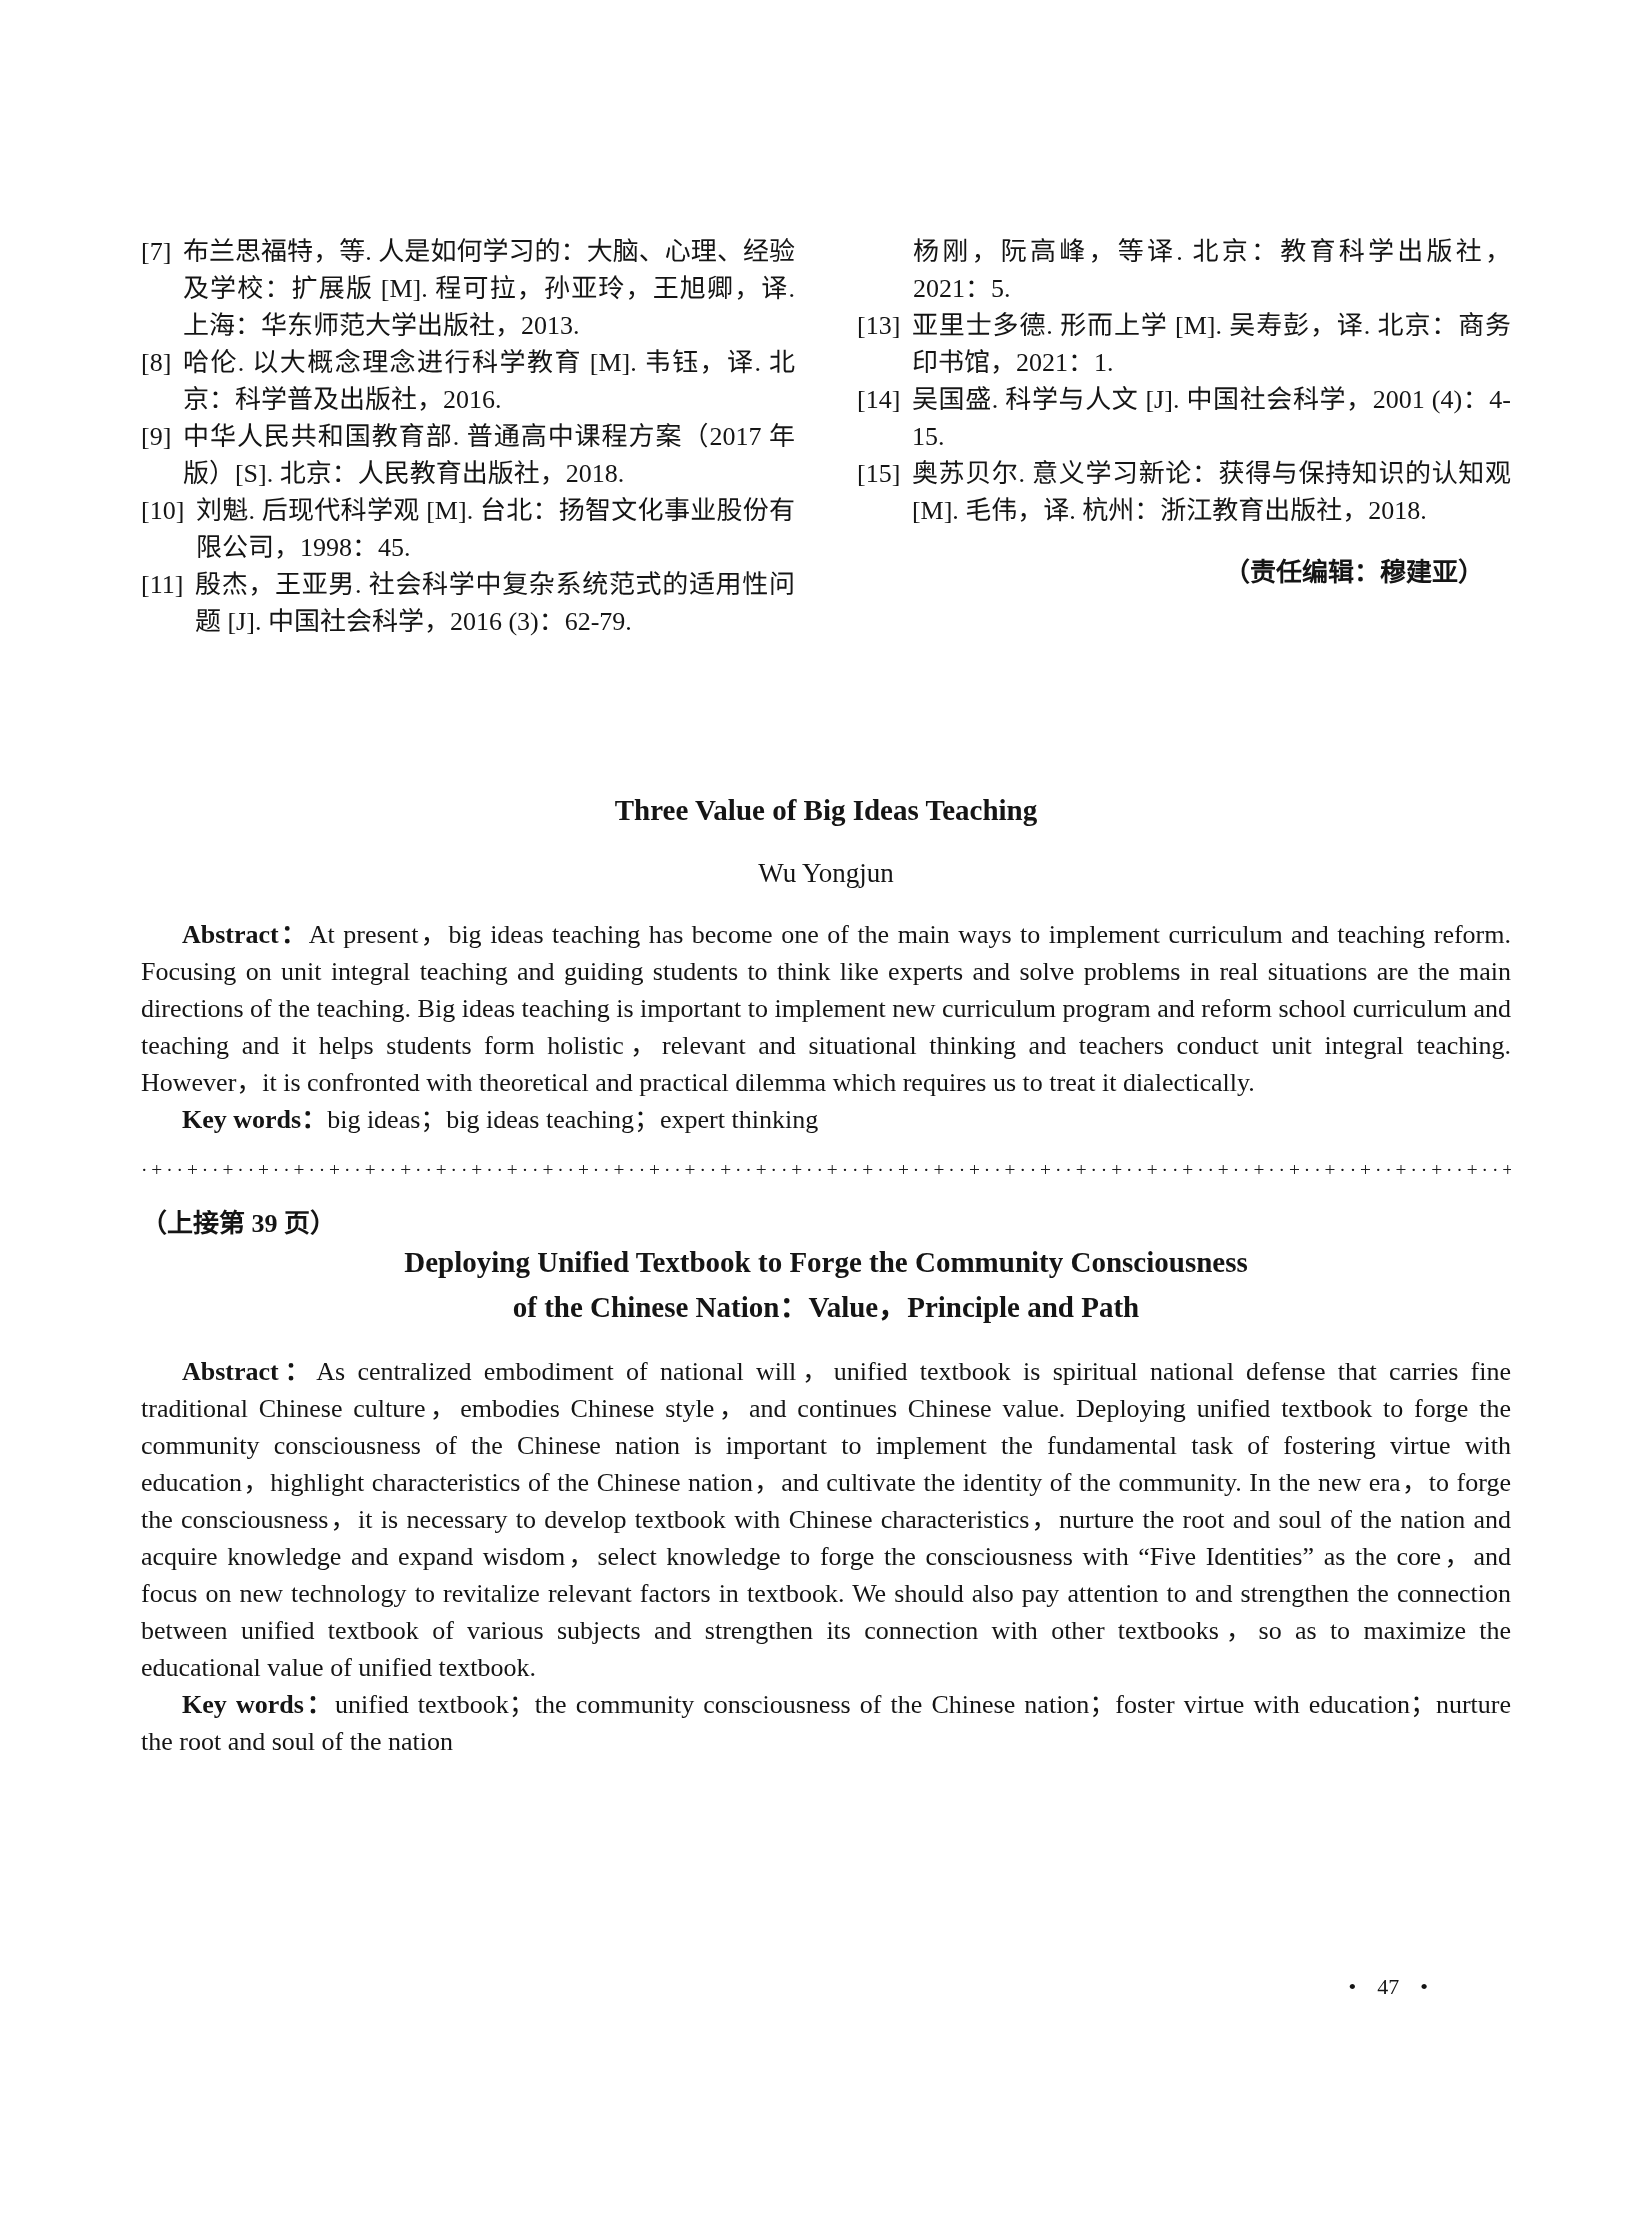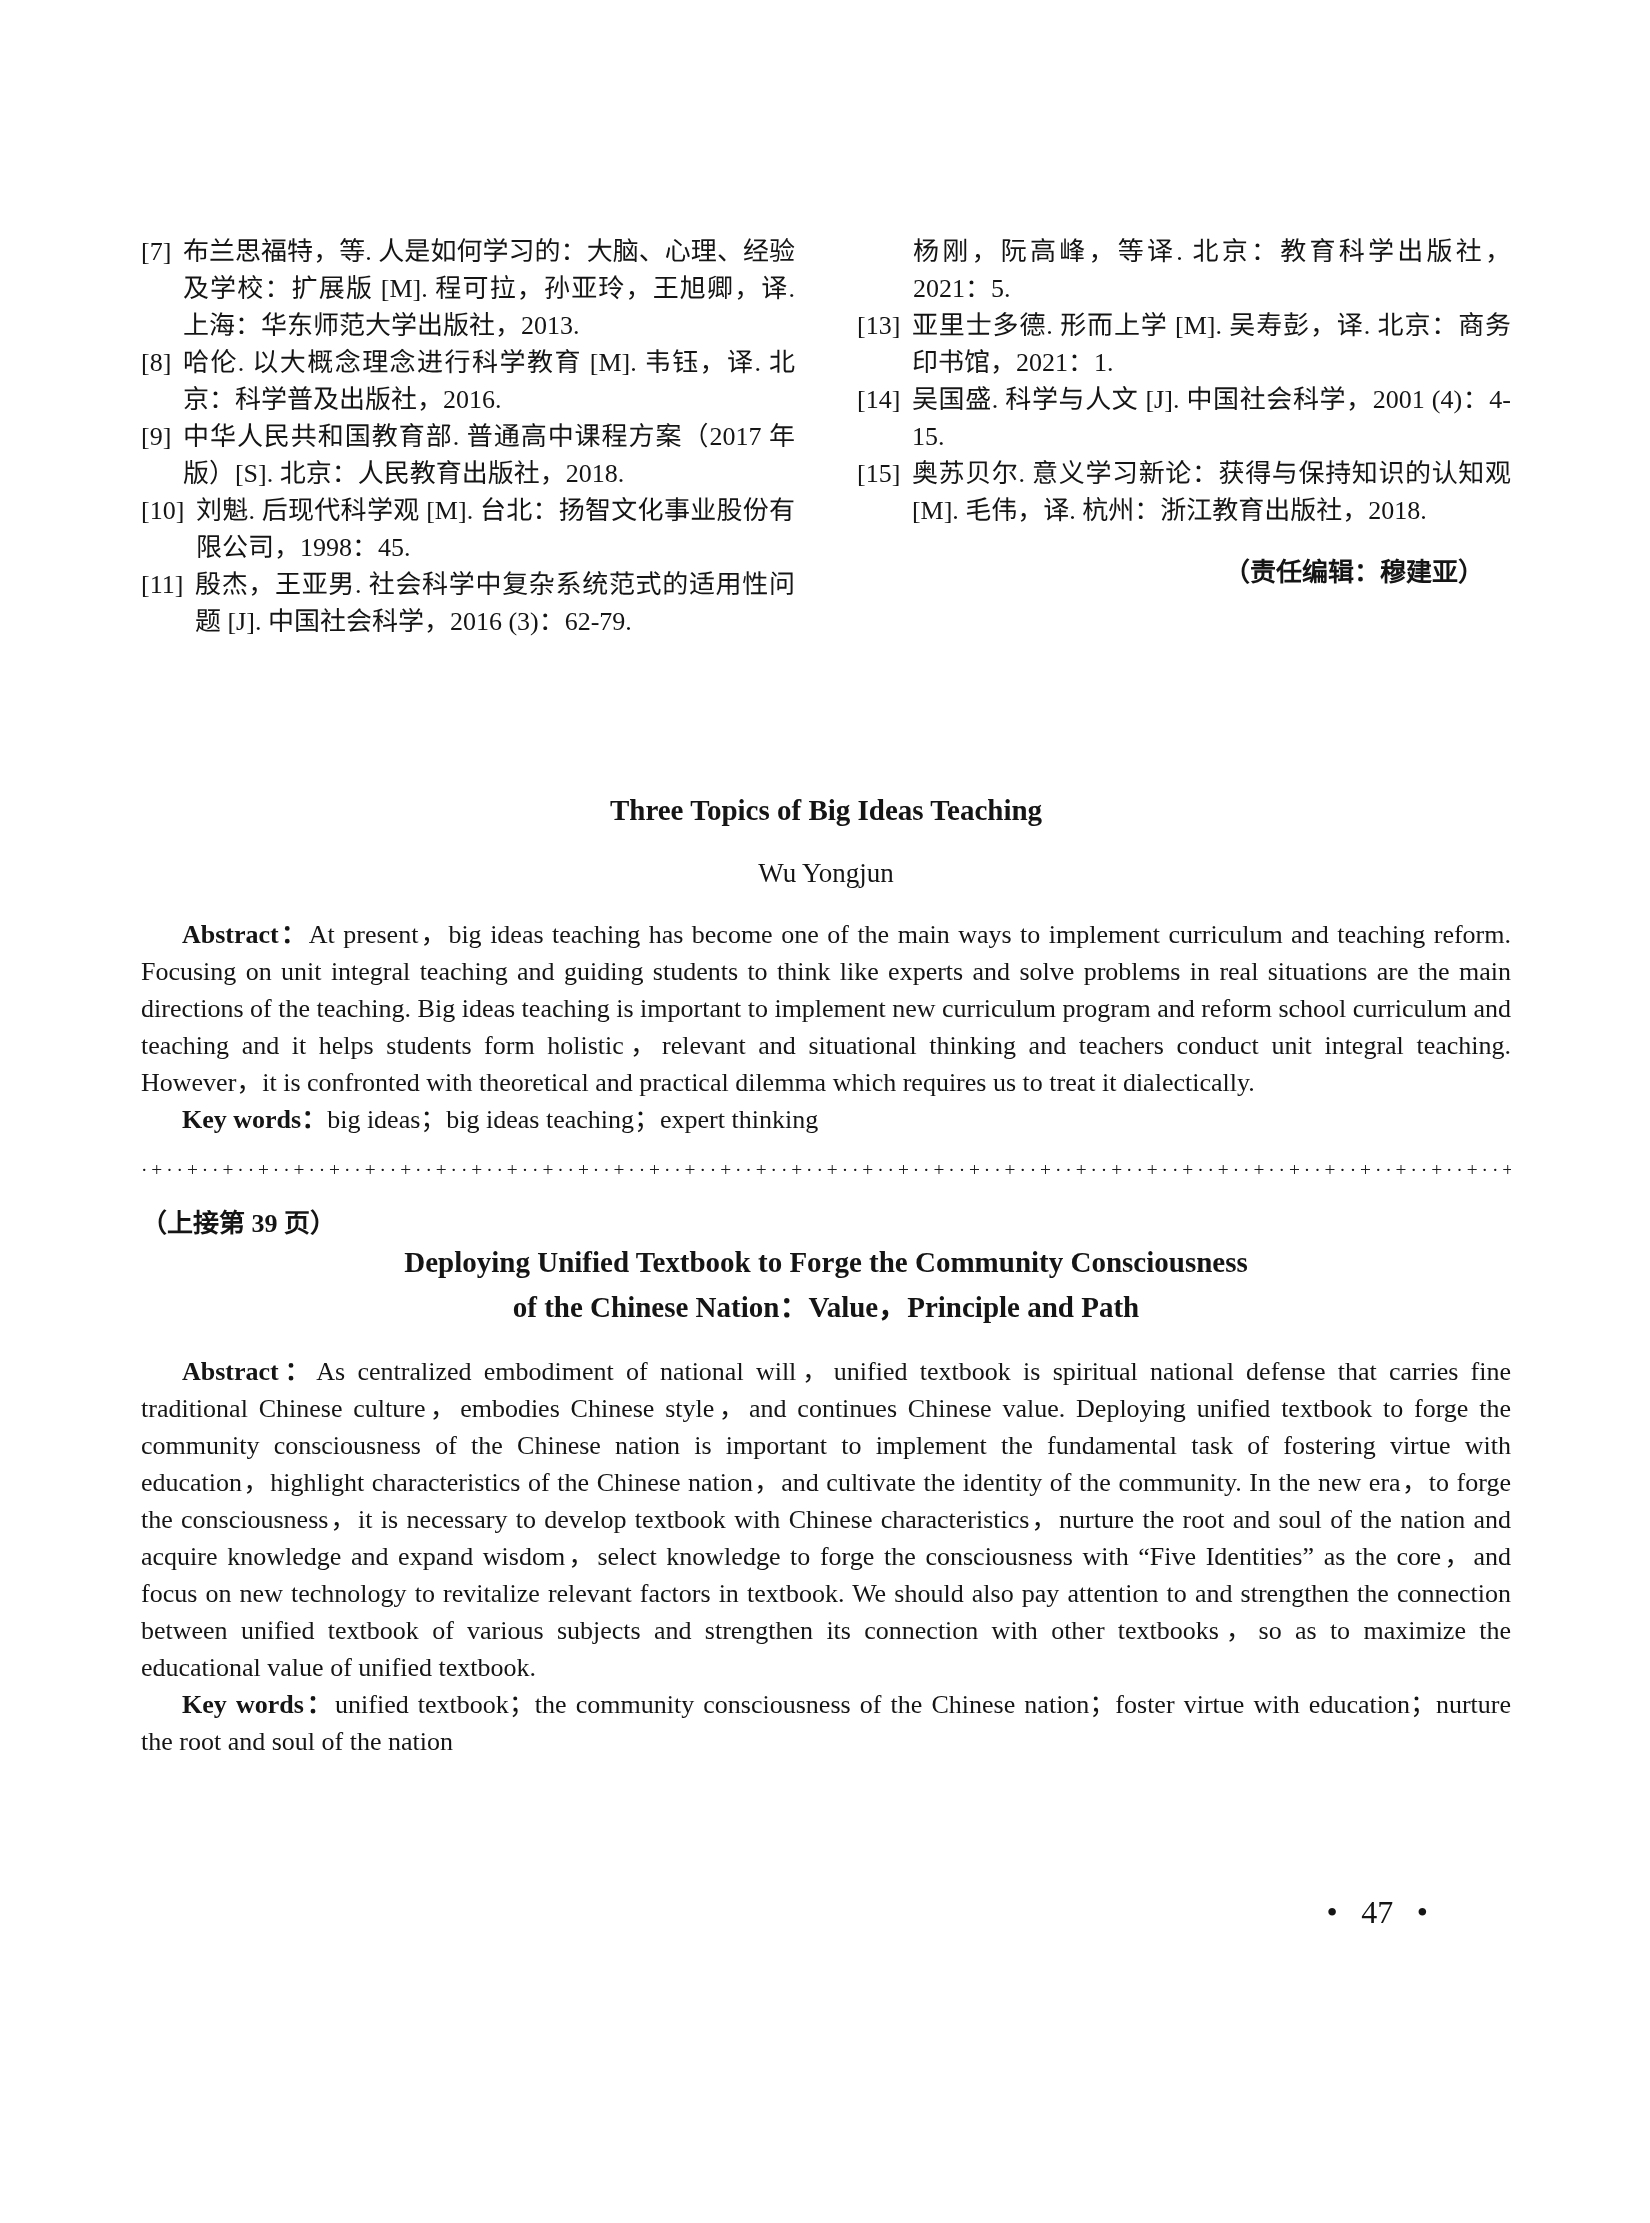--- a/index.html
+++ b/index.html
@@ -46,22 +46,22 @@
   
   .divider-zone { position:absolute; left:141px; top:1157px; width:1370px; }
   .divider {
     font-size:19.4px; line-height:25px;
     letter-spacing:3.9px; white-space:nowrap; overflow:hidden;
     color:#1a1a1a;
   }
   .cont-note { margin-top:23px; font-weight:bold; font-size:26px; line-height:37px; }
   
   .page-number {
-    position:absolute; top:1896px; right:223px;
-    font-size:32px; word-spacing:15.5px; line-height:33px;text-align:right;
+    position:absolute; top:1970px; right:223px;
+    font-size:22px; word-spacing:15.5px; line-height:33px;text-align:right;
   }
 </style>
 </head>
 <body>
 
 <div class="page">
 
   <div class="refs">
     <div class="ref-col">
       <div class="ref-item">
@@ -97,21 +97,21 @@
       </div>
       <div class="ref-item">
         <span class="ref-label">[15]</span>
         <span class="ref-text">奥苏贝尔. 意义学习新论：获得与保持知识的认知观 [M]. 毛伟，译. 杭州：浙江教育出版社，2018.</span>
       </div>
       <div class="editor-note">（责任编辑：穆建亚）</div>
     </div>
   </div>
 
   <div class="section section1">
-    <div class="sec-title">Three Topics of Big Ideas Teaching</div>
+    <div class="sec-title">Three Value of Big Ideas Teaching</div>
     <div class="sec-author">Wu Yongjun</div>
     <p class="sec-abstract" style="margin:23px 0 0 0;">
       <span class="label-bold">Abstract：</span><span>At present，big ideas teaching has become one of the main ways to implement curriculum and teaching reform. Focusing on unit integral teaching and guiding students to think like experts and solve problems in real situations are the main directions of the teaching. Big ideas teaching is important to implement new curriculum program and reform school curriculum and teaching and it helps students form holistic，relevant and situational thinking and teachers conduct unit integral teaching. However，it is confronted with theoretical and practical dilemma which requires us to treat it dialectically.</span>
     </p>
     <p class="sec-keywords" style="margin:0;">
       <span class="label-bold">Key words：</span><span>big ideas；big ideas teaching；expert thinking</span>
     </p>
   </div>
 
   <div class="divider-zone">

